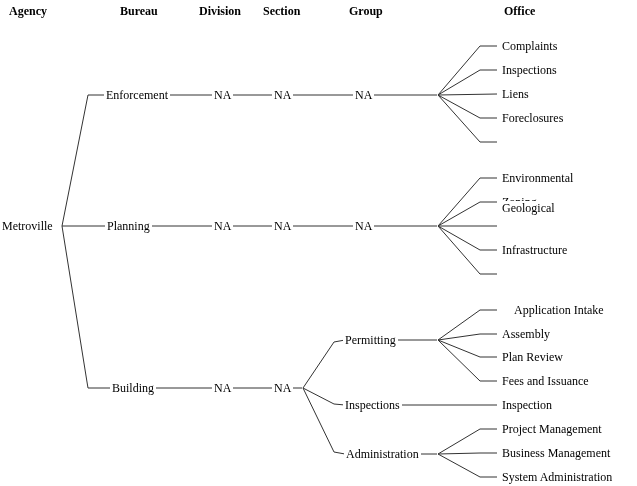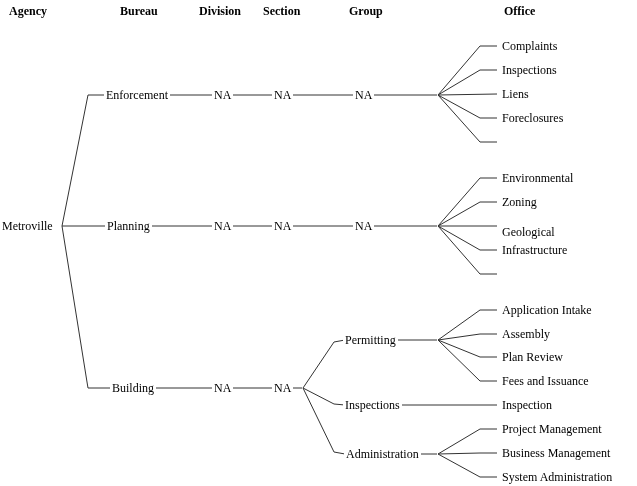--- a/index.html
+++ b/index.html
@@ -72,29 +72,29 @@
   <div class="lbl" style="left:500px;top:70px">Inspections</div>
   <div class="lbl" style="left:500px;top:94px">Liens</div>
   <div class="lbl" style="left:500px;top:118px">Foreclosures</div>
 
   <div class="lbl" style="left:105px;top:226px">Planning</div>
   <div class="lbl" style="left:212px;top:226px">NA</div>
   <div class="lbl" style="left:272px;top:226px">NA</div>
   <div class="lbl" style="left:353px;top:226px">NA</div>
   <div class="lbl" style="left:500px;top:178px">Environmental</div>
   <div class="lbl" style="left:500px;top:202px">Zoning</div>
-  <div class="lbl" style="left:500px;top:232px">Geological</div>
+  <div class="lbl" style="left:500px;top:208px">Geological</div>
   <div class="lbl" style="left:500px;top:250px">Infrastructure</div>
 
   <div class="lbl" style="left:110px;top:388px">Building</div>
   <div class="lbl" style="left:212px;top:388px">NA</div>
   <div class="lbl" style="left:272px;top:388px">NA</div>
 
   <div class="lbl" style="left:343px;top:340px">Permitting</div>
-  <div class="lbl" style="left:500px;top:310px">Application Intake</div>
+  <div class="lbl" style="left:512px;top:310px">Application Intake</div>
   <div class="lbl" style="left:500px;top:334px">Assembly</div>
   <div class="lbl" style="left:500px;top:357px">Plan Review</div>
   <div class="lbl" style="left:500px;top:381px">Fees and Issuance</div>
 
   <div class="lbl" style="left:343px;top:405px">Inspections</div>
   <div class="lbl" style="left:500px;top:405px">Inspection</div>
 
   <div class="lbl" style="left:344px;top:454px">Administration</div>
   <div class="lbl" style="left:500px;top:429px">Project Management</div>
   <div class="lbl" style="left:500px;top:453px">Business Management</div>

